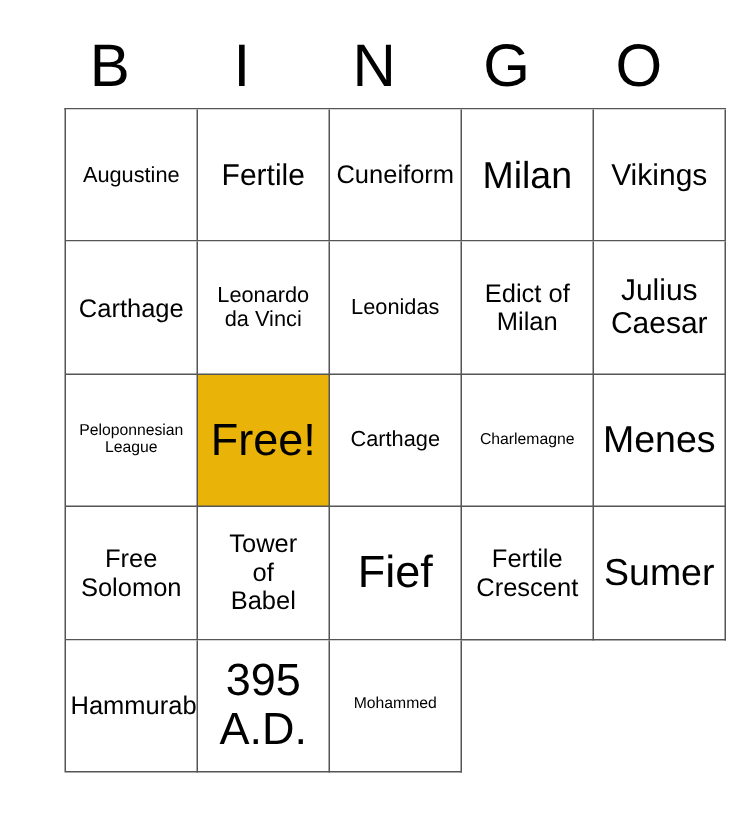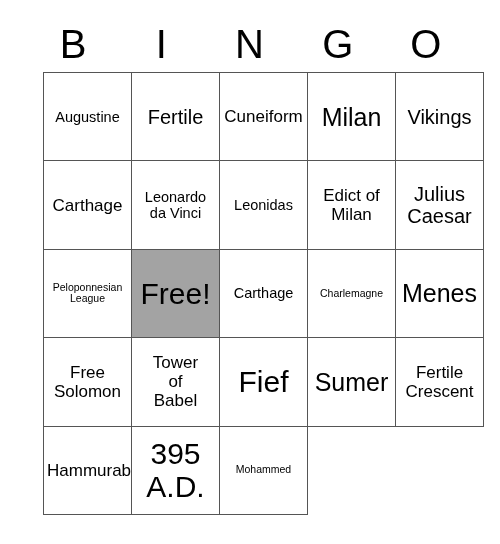--- a/index.html
+++ b/index.html
@@ -74,21 +74,21 @@
   }
   
   .fs-xs .cell-text { font-size: 10.5px; }
   .fs-sm .cell-text { font-size: 17px; }
   .fs-md .cell-text { font-size: 14.5px; }
   .fs-lg .cell-text { font-size: 17px; }
   .fs-xl .cell-text { font-size: 20px; }
   .fs-xxl .cell-text { font-size: 25px; }
   .fs-huge .cell-text { font-size: 30px; }
   .cell.free {
-    background: #a3a3a3;
+    background: #eab308;
   }
 </style>
 </head>
 <body>
 
 <div class="card">
 
   <div class="header-row">
     <div class="header-cell">B</div>
     <div class="header-cell">I</div>
@@ -156,27 +156,27 @@
 Solomon</span>
     </div>
     <div class="cell fs-lg">
       <span class="cell-text">Tower
 of
 Babel</span>
     </div>
     <div class="cell fs-huge">
       <span class="cell-text">Fief</span>
     </div>
-    <div class="cell fs-xxl">
-      <span class="cell-text">Sumer</span>
-    </div>
-
     <div class="cell fs-lg">
       <span class="cell-text">Fertile
 Crescent</span>
+    </div>
+
+    <div class="cell fs-xxl">
+      <span class="cell-text">Sumer</span>
     </div>
     <div class="cell fs-sm">
       <span class="cell-text">Hammurabi</span>
     </div>
     <div class="cell fs-huge">
       <span class="cell-text">395
 A.D.</span>
     </div>
     <div class="cell fs-xs">
       <span class="cell-text">Mohammed</span>

